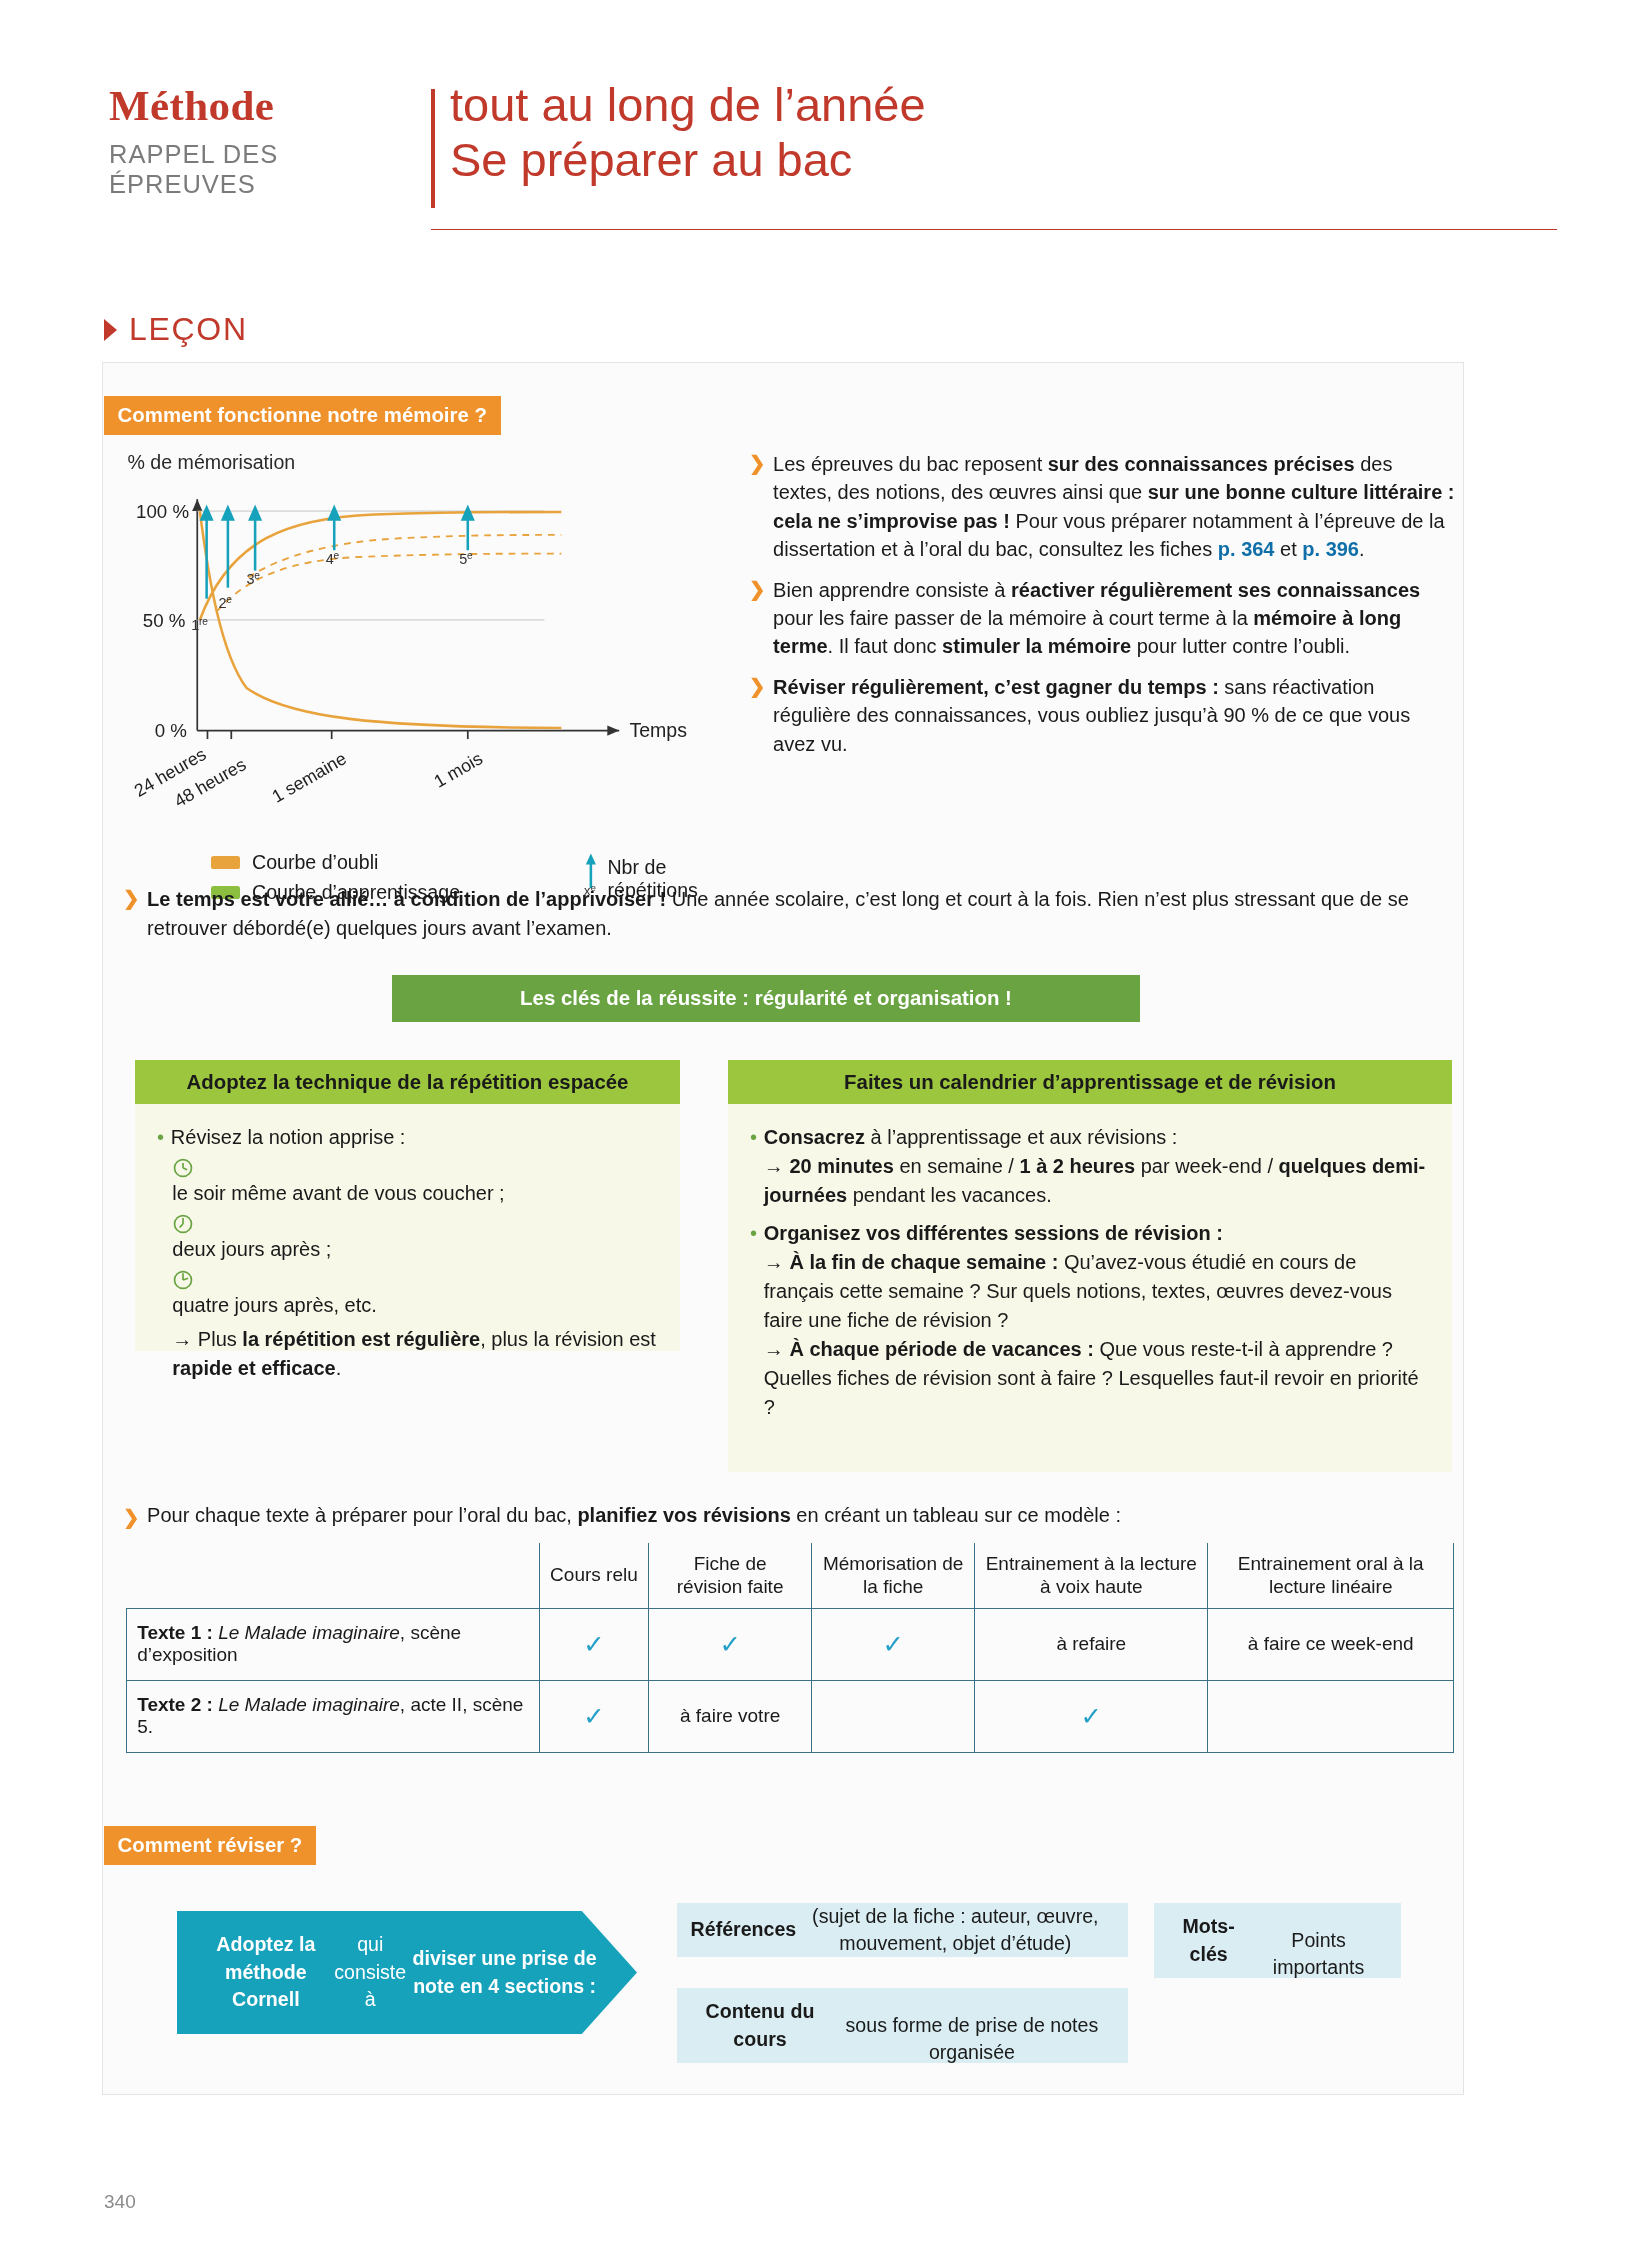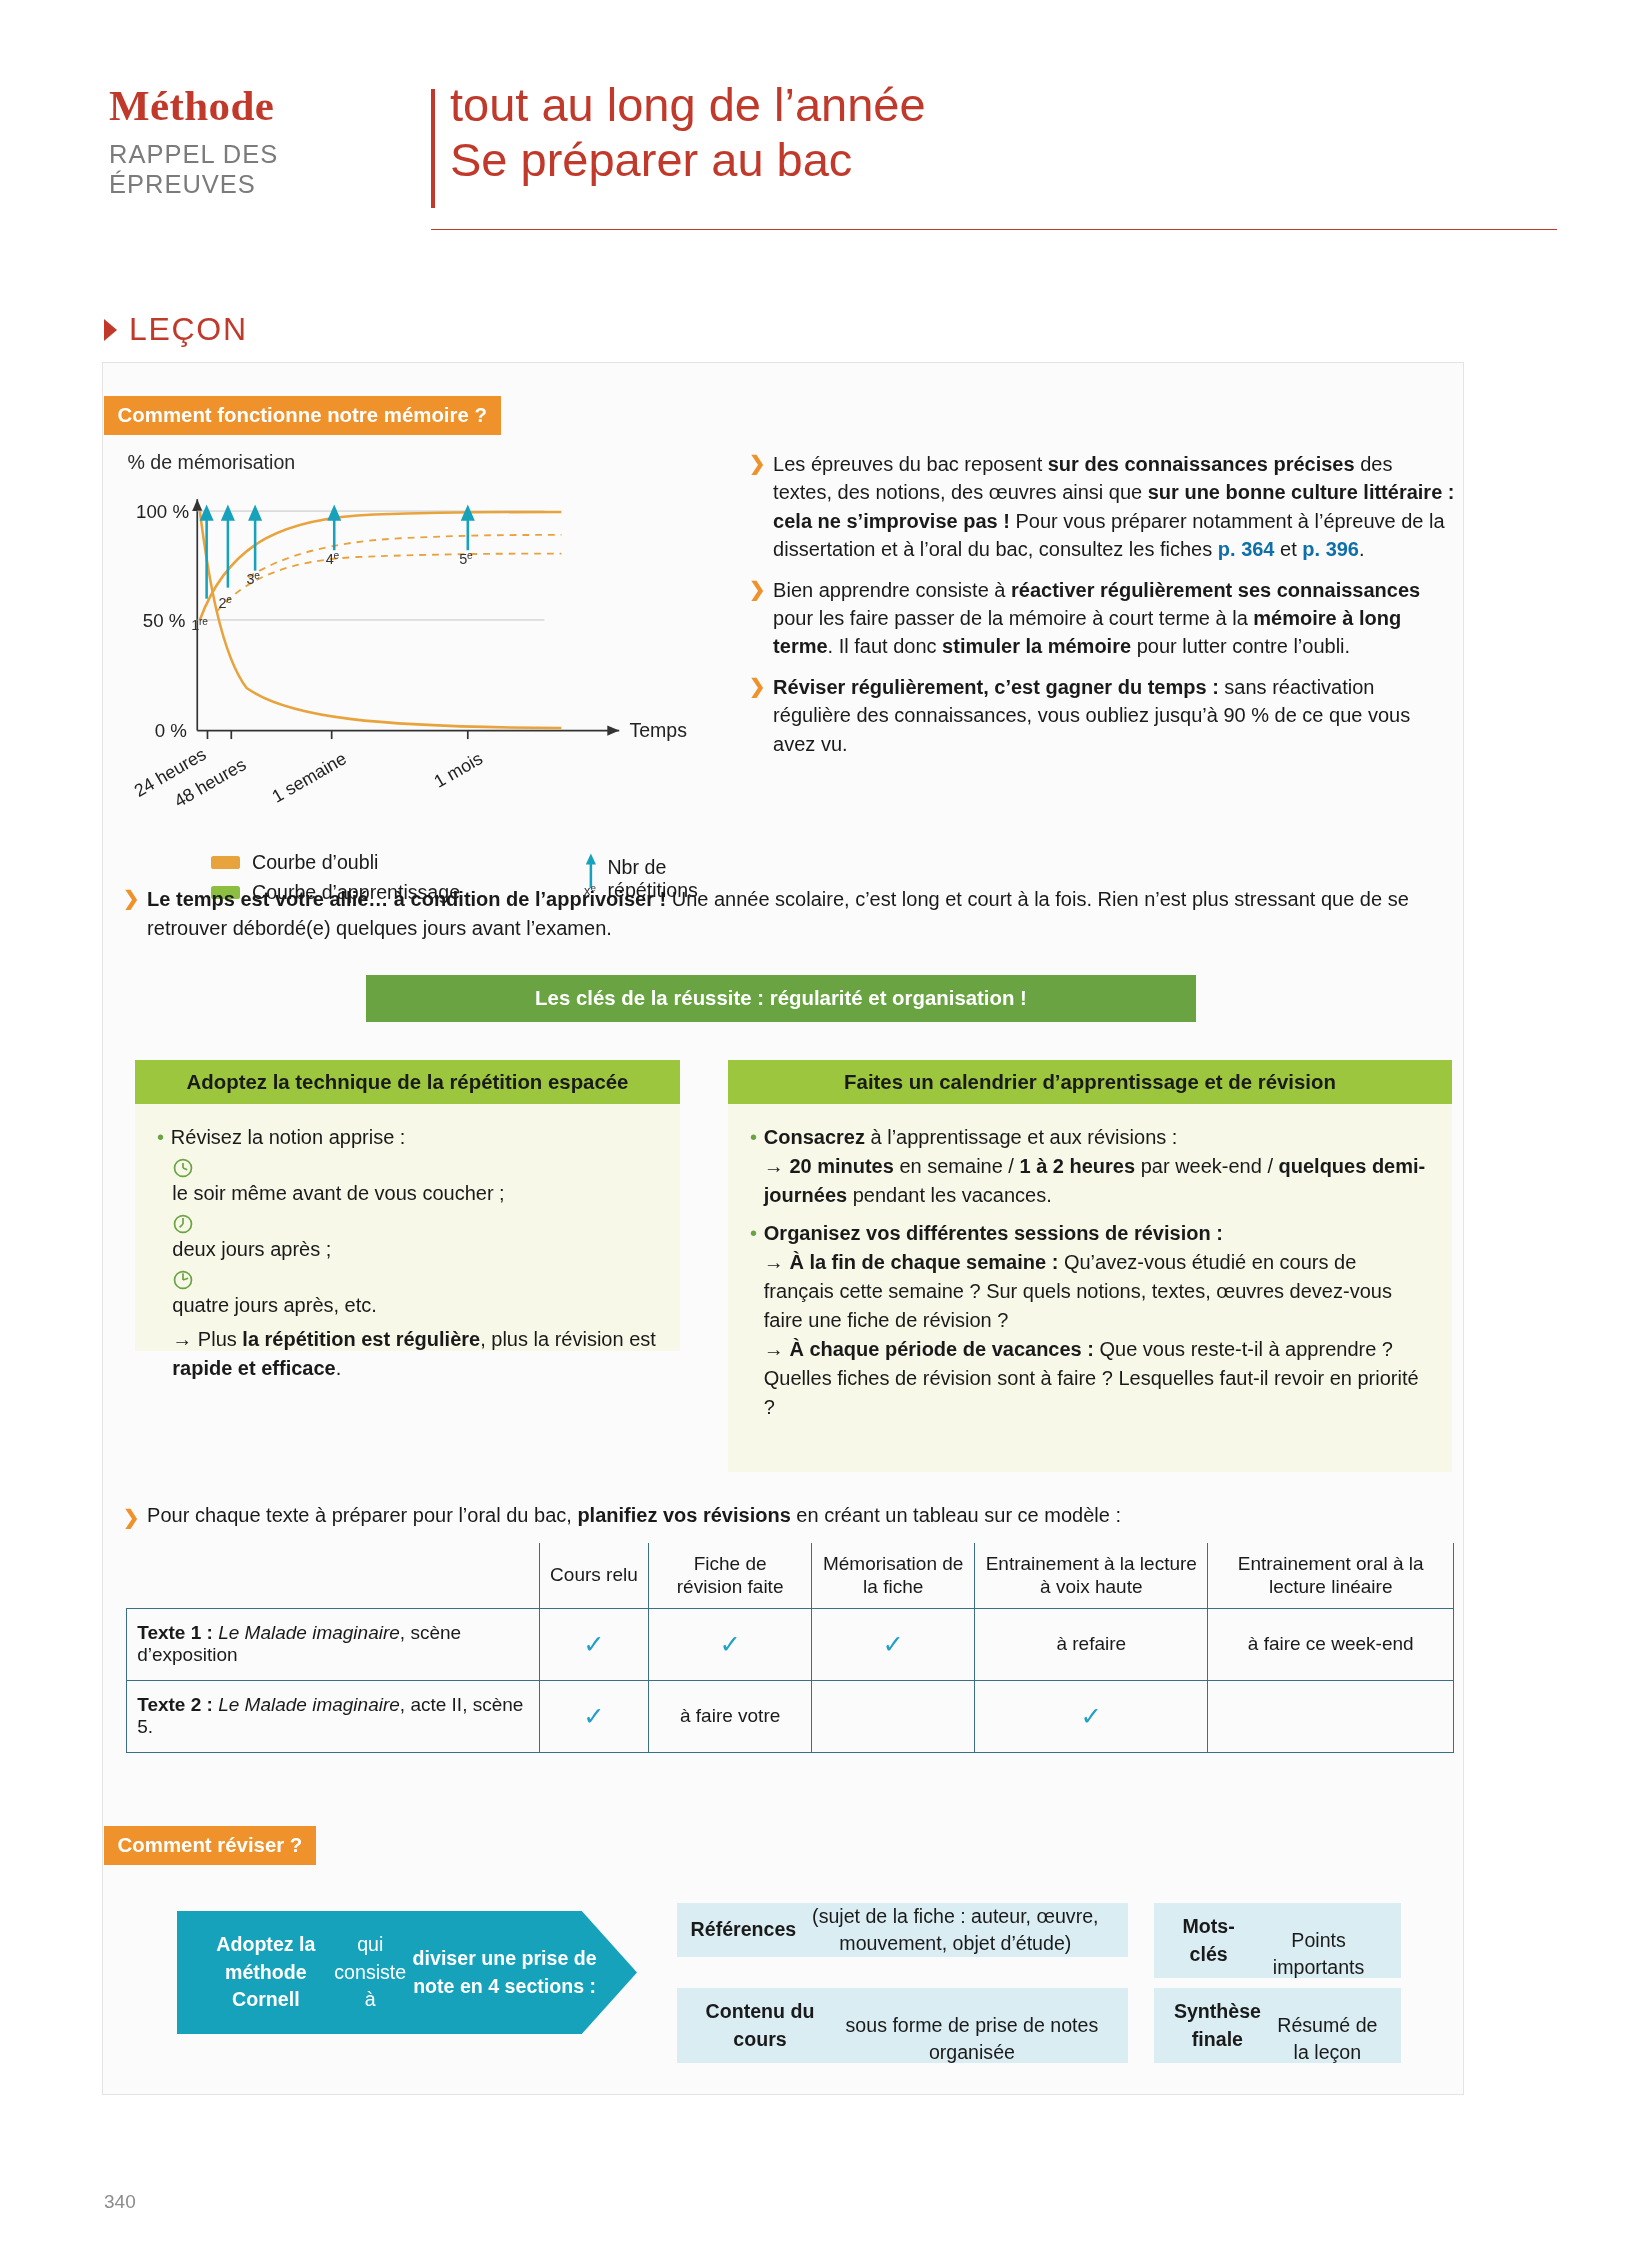--- a/index.html
+++ b/index.html
@@ -70,21 +70,21 @@
   .bullet-row { display:flex; margin-bottom:12px; }
   .chev { color:#f0922b; font-weight:bold; margin-right:7.7px; flex:0 0 auto; font-size:19.6px; line-height:1.42; }
   b { font-weight:bold; }
   .blue { color:#0f6fa8; font-weight:bold; }
 
   
   .fullbullet { position:absolute; left:123px; top:885px; width:1328px; font-size:20px; line-height:1.45; display:flex; }
 
   
   .green-banner {
-    position:absolute; left:366px; top:975px; width:830px; height:47px;
+    position:absolute; left:392px; top:975px; width:748px; height:47px;
     background:#6aa442; color:#fff; font-weight:bold; font-size:20.4px;
     display:flex; align-items:center; justify-content:center;
   }
 
   
   .gbox-head {
     position:absolute; background:#9dc63f; color:#1a1a1a; font-weight:bold;
     font-size:20.4px; display:flex; align-items:center; justify-content:center;
   }
   .gbox-body {
@@ -342,17 +342,16 @@
       </tr>
     </tbody>
   </table>
 
   <div class="tag-orange" style="left:104px; top:1826px;">Comment réviser ?</div>
 
   <div class="cornell-arrow"><b>Adoptez la méthode Cornell</b> qui consiste à <b>diviser une prise de note en 4 sections :</b></div>
   <div class="cbox" style="left:677px; top:1903px; width:451px; height:54px;"><b>Références</b> (sujet de la fiche : auteur, œuvre, mouvement, objet d’étude)</div>
   <div class="cbox" style="left:1154px; top:1903px; width:247px; height:75px;"><b>Mots-clés</b><br>Points importants</div>
   <div class="cbox" style="left:677px; top:1988px; width:451px; height:75px;"><b>Contenu du cours</b><br>sous forme de prise de notes organisée</div>
-  <div class="cbox" style="left:1154px; top:1988px; width:247px; height:75px;"><b>Synthèse finale</b><br>Résumé de la leçon</div>
 
   <div class="foot">340</div>
 </div>
 
 
 </body></html>

